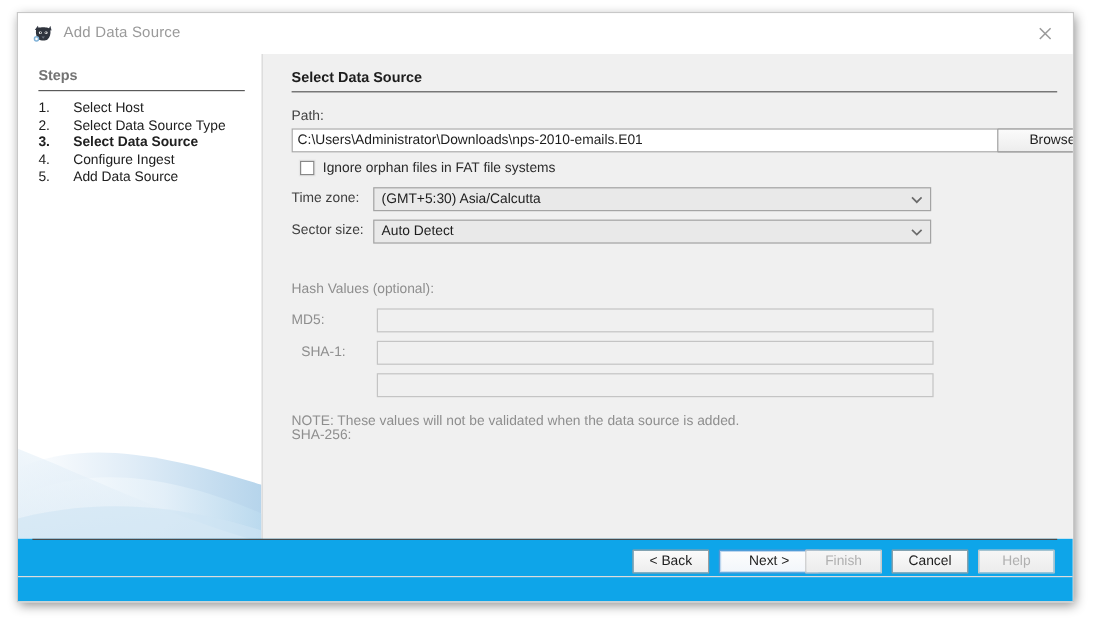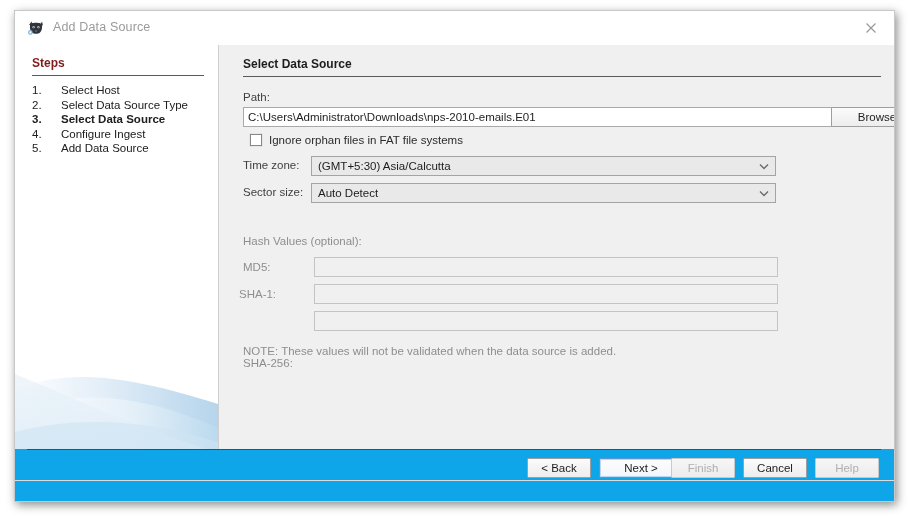--- a/index.html
+++ b/index.html
@@ -86,21 +86,21 @@
     position: absolute;
     left: 203px; top: 0; bottom: 0;
     width: 1px;
     background: #d0d0d0;
   }
   .steps-title {
     position: absolute;
     left: 17px; top: 11px;
     font-size: 12px;
     font-weight: bold;
-    color: #7f1d1d;
+    color: #737373;
   }
   .steps-rule {
     position: absolute;
     left: 17px; top: 30px;
     width: 172px;
     height: 1px;
     background: #5a5a5a;
   }
   .steps-list {
     position: absolute;
@@ -398,21 +398,21 @@
               <path d="M1 1.5 L5 5.5 L9 1.5" fill="none" stroke="#6b6b6b" stroke-width="1.4"></path>
             </svg>
           </span>
         </div>
 
         <div class="lbl lbl-dim" style="left:24px; top:190px;">Hash Values (optional):</div>
 
         <div class="lbl lbl-dim" style="left:24px; top:216px;">MD5:</div>
         <div class="txt disabled" style="left:95px; top:212px; width:464px;"></div>
 
-        <div class="lbl lbl-dim" style="left:20px; top:243px;text-align:right;">SHA-1:</div>
+        <div class="lbl lbl-dim" style="left:32px; top:243px;text-align:right;">SHA-1:</div>
         <div class="txt disabled" style="left:95px; top:239px; width:464px;"></div>
 
         <div class="lbl lbl-dim" style="left:24px; top:270px;margin-top:42px;">SHA-256:</div>
         <div class="txt disabled" style="left:95px; top:266px; width:464px;"></div>
 
         <div class="lbl lbl-dim" style="left:24px; top:300px;">NOTE: These values will not be validated when the data source is added.</div>
       </div>
 
       <div class="footer">
         <div class="footer-rule"></div>

